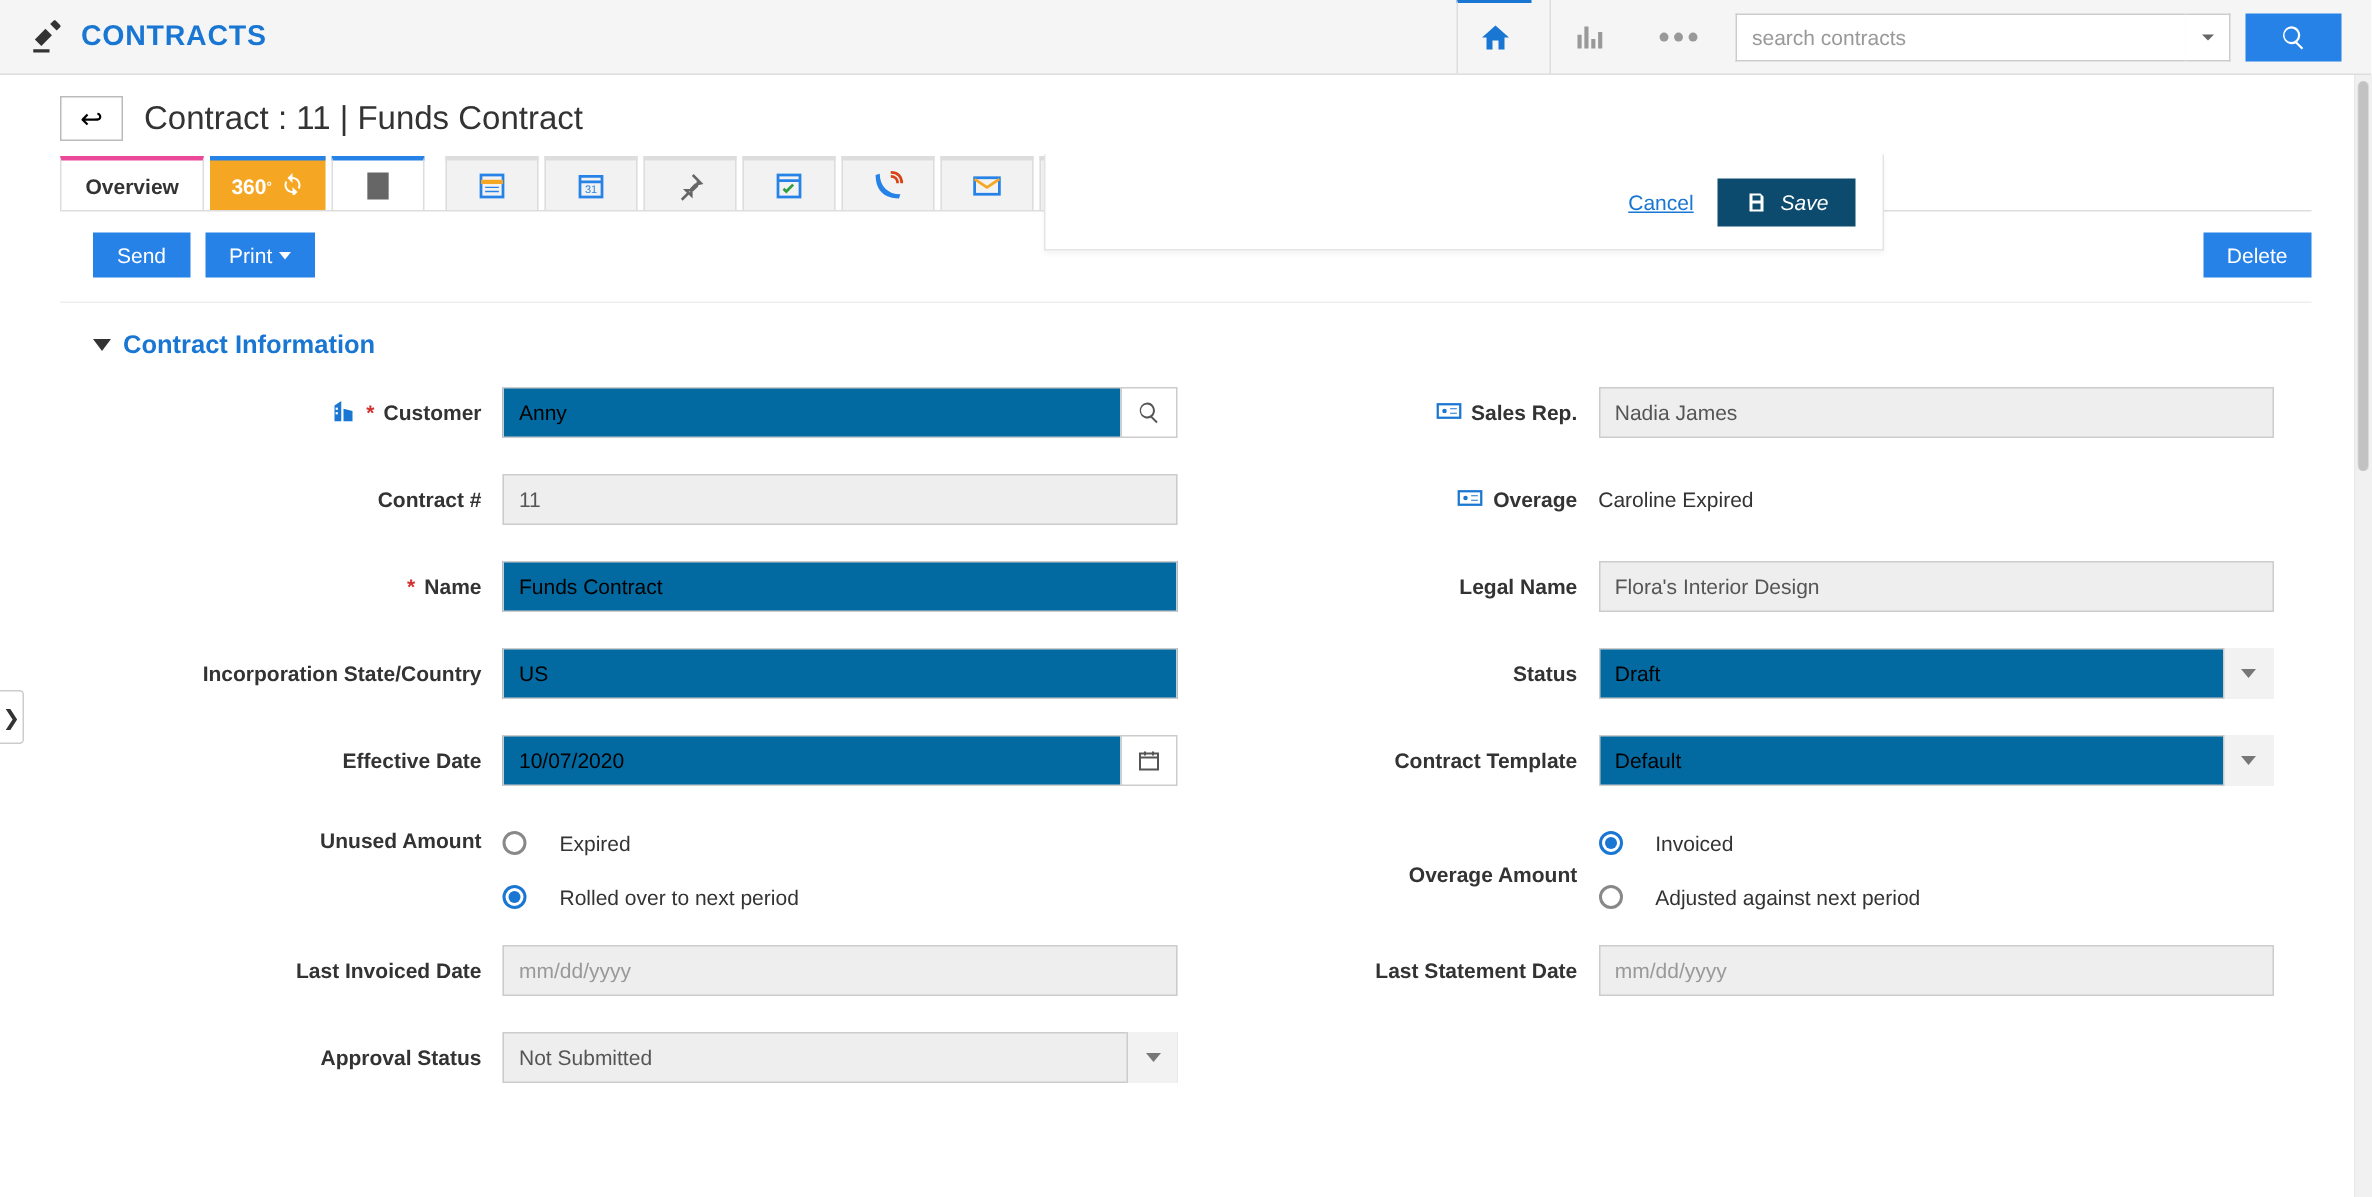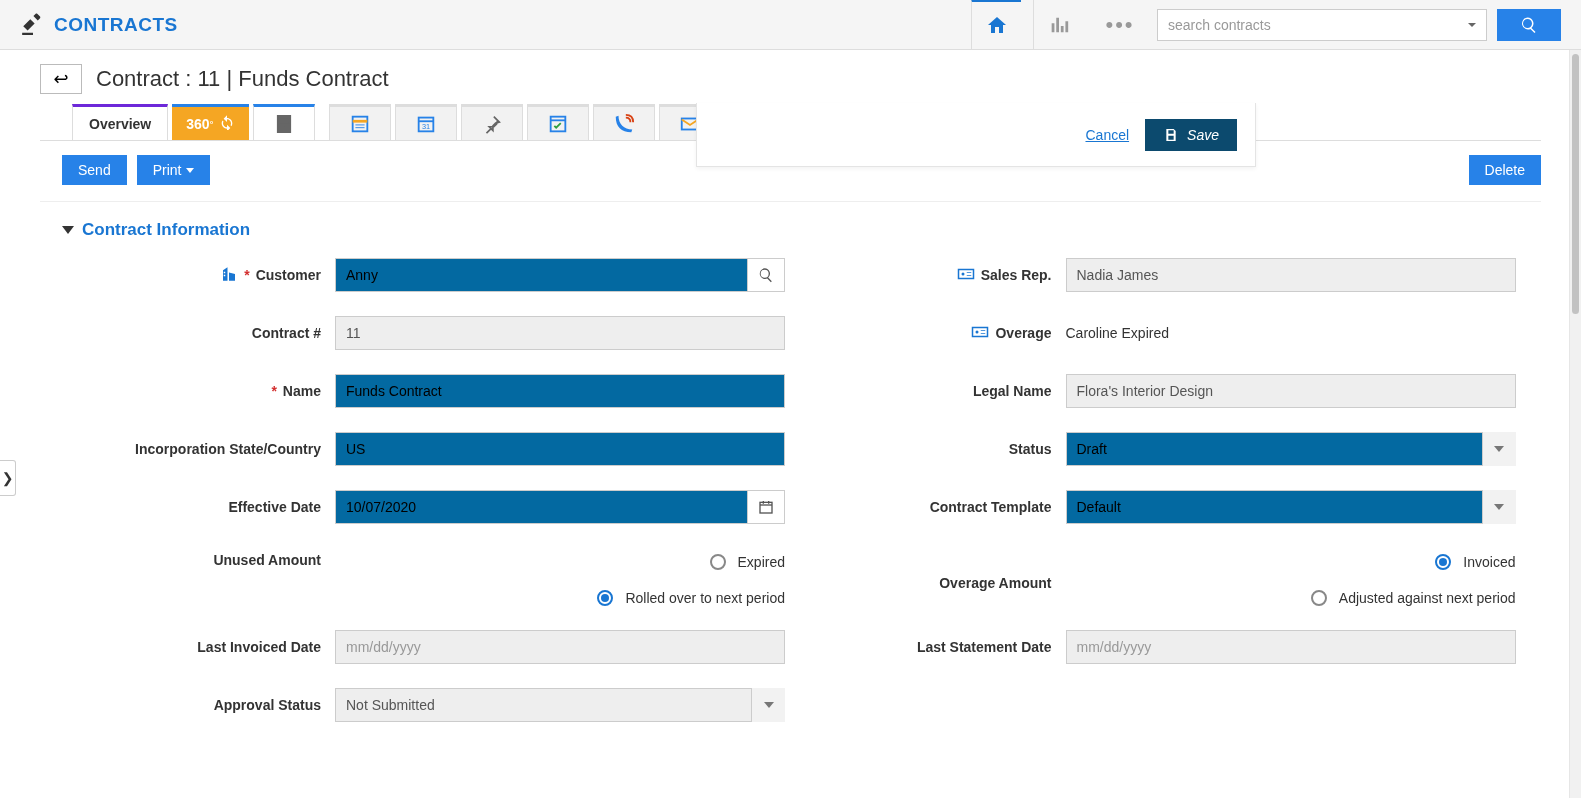--- a/index.html
+++ b/index.html
@@ -21,21 +21,21 @@
   
   
   .content { padding: 14px 40px 40px 40px; position: relative; }
   .page-title-row { display:flex; align-items:center; gap:14px; margin-bottom: 10px;}
   .back-btn { width: 42px; height: 30px; border: 1px solid #bbb; background: #fff; display:flex; align-items:center; justify-content:center; font-size:18px; cursor:pointer;}
   .page-title { font-size: 22px; color:#333; font-weight: normal;}
   
   
   .tabs-row { display:flex; align-items:flex-end; border-bottom: 1px solid #ddd; margin-top: 8px;}
   .tab { height: 36px; padding: 0 16px; display:flex; align-items:center; justify-content:center; font-size:14px; cursor:pointer; }
-  .tab-overview { border-top: 3px solid #6d28d9; border-left:1px solid #ddd; border-right:1px solid #ddd; background:#fff; font-weight:bold; position:relative;margin-left:32px;}
+  .tab-overview { border-top: 3px solid #ec4899; border-left:1px solid #ddd; border-right:1px solid #ddd; background:#fff; font-weight:bold; position:relative;}
   .tab-360 { background:#f5a623; color:#fff; font-weight:bold; margin-left:4px; border-top:3px solid #2782e8; padding:0 14px;}
   .tab-360 .refresh { margin-left:6px;}
   .tab-icon-only { width:62px; background:#f2f2f2; border:1px solid #ddd; border-bottom:none; margin-left:4px; border-top:3px solid #ddd;}
   .tab-notepad { border-top:3px solid #2782e8; background:#fff; border-left:1px solid #ddd; border-right:1px solid #ddd; margin-left:4px; width:62px;}
   .tab-icon-only svg, .tab-notepad svg { width:22px; height:22px;}
 
   
   .actions-row { display:flex; align-items:center; padding: 14px 0 16px 22px; border-bottom:1px solid #eee; position:relative;}
   .btn { padding: 7px 16px; border:none; font-size:14px; cursor:pointer; }
   .btn-primary { background:#2782e8; color:#fff;}
@@ -66,21 +66,21 @@
   .input.ro { background:#eeeeee; color:#555;}
   .input-group { display:flex;}
   .input-group .input { border-right:none;}
   .ig-btn { width:42px; height:34px; border:1px solid #ccc; background:#fff; display:flex; align-items:center; justify-content:center; cursor:pointer;}
   .select-wrap { position:relative;}
   .select-wrap .input { padding-right:34px;}
   .select-caret { position:absolute; right:0; top:0; width:34px; height:34px; border-left:1px solid #ccc; display:flex; align-items:center; justify-content:center; background:#f2f2f2;}
   .select-caret .tri { width:0; height:0; border-left:5px solid transparent; border-right:5px solid transparent; border-top:6px solid #777;}
   .static-text { padding:6px 0; font-size:14px;}
   .radio-stack { display:flex; flex-direction:column; gap:20px; padding-top:6px;}
-  .radio-opt { display:flex; align-items:center; gap:12px; font-size:14px;justify-content:flex-end;}
+  .radio-opt { display:flex; align-items:center; gap:22px; font-size:14px;}
   .radio { appearance:none; width:16px; height:16px; border:2px solid #888; border-radius:50%; position:relative; cursor:pointer;}
   .radio:checked { border-color:#1976d2;}
   .radio:checked::after { content:''; position:absolute; top:2px; left:2px; width:8px; height:8px; background:#1976d2; border-radius:50%;}
   
   
   .side-handle { position: fixed; left: 0; top: 460px; width: 16px; height: 36px; border:1px solid #ccc; border-left:none; background:#fff; display:flex; align-items:center; justify-content:center; font-size:14px; cursor:pointer; border-radius:0 3px 3px 0;}
 
   
   .scroll-edge { position:fixed; right:0; top:50px; bottom:0; width:12px; background:#f1f1f1; border-left:1px solid #e6e6e6;}
   .scroll-thumb { position:absolute; left:2px; right:2px; top:4px; height:260px; background:#c2c2c2; border-radius:4px;}

